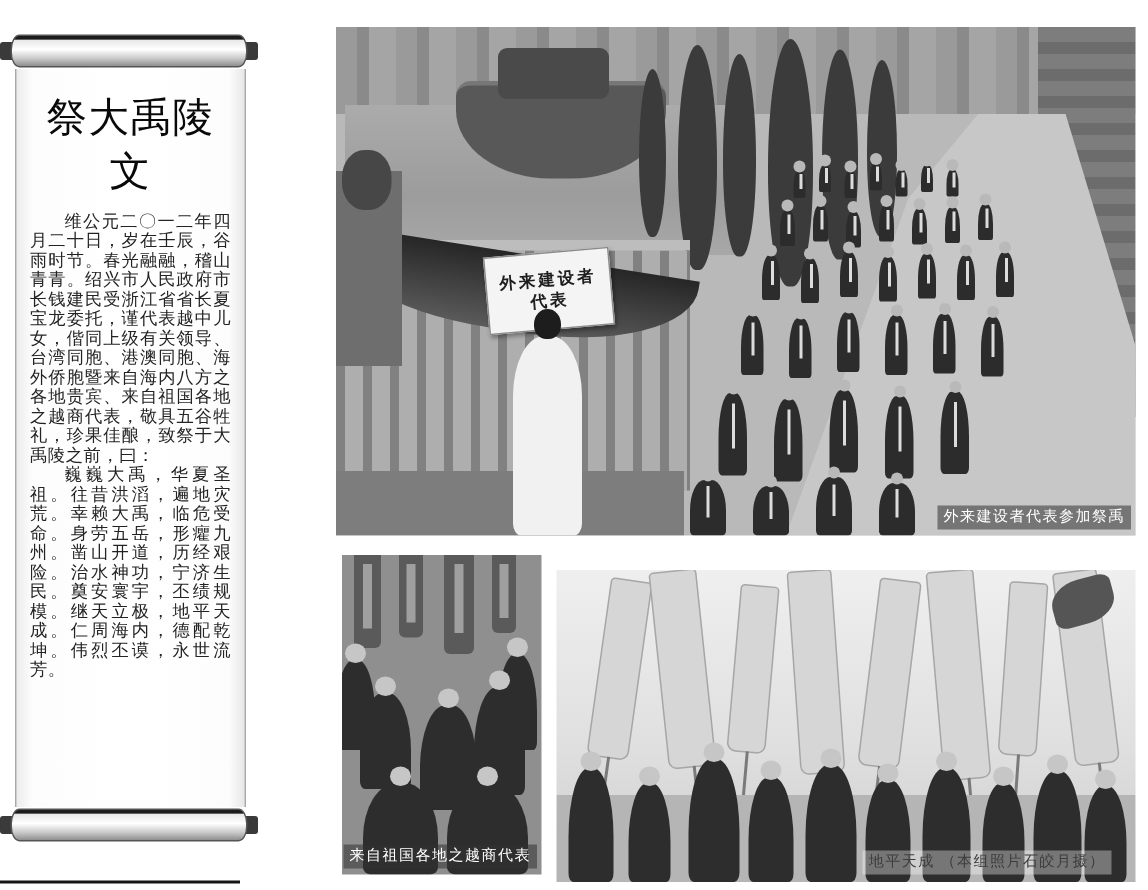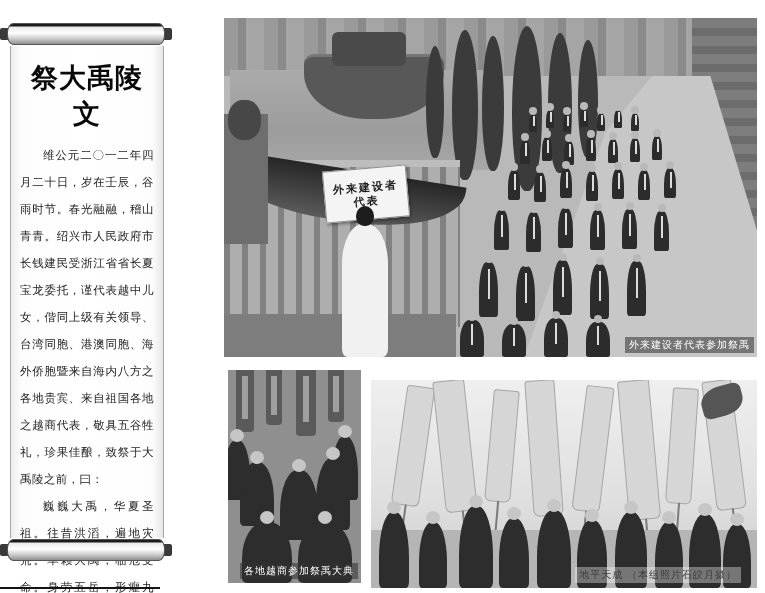--- a/index.html
+++ b/index.html
@@ -13,23 +13,23 @@
      background:linear-gradient(#1c1c1c 0 2px,#e9e9e9 15%,#ffffff 45%,#c9c9c9 75%,#8f8f8f 100%);
      border:1px solid #555;}
   .roller .knob{position:absolute;top:6px;width:10px;height:12px;background:#3a3a3a;border-radius:2px;}
   .roller .knob.l{left:0;} .roller .knob.r{right:0;}
   .roller.top{top:22px;} .roller.bottom{top:538px;}
 
   .paper{position:absolute;left:10px;top:46px;width:154px;height:492px;
      background:linear-gradient(90deg,#ececec 0,#fdfdfd 7%,#ffffff 50%,#fdfdfd 93%,#e7e7e7 100%);
      border-left:1px solid #a8a8a8;border-right:1px solid #a8a8a8;box-sizing:border-box;
      padding:14px 9px 0 9px;}
-  .paper h1{margin:0 0 10px 0;text-align:center;font-size:27px;font-weight:bold;
+  .paper h1{margin:0 0 10px 0;text-align:center;font-size:27px;font-weight:normal;
      letter-spacing:1px;color:#090909;font-family:"Liberation Sans",sans-serif;}
-  .paper p{margin:0;text-indent:2em;text-align:justify;font-size:11.5px;line-height:27px;
+  .paper p{margin:0;text-indent:2em;text-align:justify;font-size:11.5px;line-height:13px;
      letter-spacing:.4px;color:#232323;font-family:"Liberation Serif",serif;}
 
   .bottom-rule{position:absolute;left:0;top:587px;width:160px;height:2px;background:#141414;}
 
   
   .photo{position:absolute;overflow:hidden;background:#b9b9b9;}
   .cap{position:absolute;font-size:10px;letter-spacing:1px;line-height:14px;padding:1px 4px;white-space:nowrap;}
   .cap.light{color:#ffffff;background:rgba(50,50,50,.55);right:3px;bottom:4px;margin-left:48px;}
   .cap.dark{color:#3c3c3c;right:16px;bottom:5px;background:rgba(255,255,255,.35);}
 
@@ -200,21 +200,21 @@
       </div>
 
     <span class="fig" style="left:-4px;top:70px;width:26px;height:60px"></span>
     <span class="fig" style="left:104px;top:66px;width:26px;height:64px"></span>
     <span class="fig" style="left:12px;top:92px;width:34px;height:64px"></span>
     <span class="fig" style="left:52px;top:100px;width:38px;height:70px"></span>
     <span class="fig" style="left:88px;top:88px;width:34px;height:72px"></span>
     <span class="fig" style="left:14px;top:152px;width:50px;height:61px"></span>
     <span class="fig" style="left:70px;top:152px;width:54px;height:61px"></span>
 
-    <div class="cap light">各地越商参加祭禹大典</div>
+    <div class="cap light">来自祖国各地之越商代表</div>
   </div>
 
   <div class="photo br">
     <div class="flag" style="left:28px;top:6px;width:26px;height:118px;transform:rotate(8deg)"></div>
     <div class="flag" style="left:68px;top:0;width:30px;height:130px;transform:rotate(-6deg)"></div>
     <div class="flag" style="left:118px;top:10px;width:24px;height:110px;transform:rotate(5deg)"></div>
     <div class="flag" style="left:158px;top:0;width:28px;height:134px;transform:rotate(-4deg)"></div>
     <div class="flag" style="left:208px;top:6px;width:26px;height:124px;transform:rotate(7deg)"></div>
     <div class="flag" style="left:252px;top:0;width:30px;height:138px;transform:rotate(-5deg)"></div>
     <div class="flag" style="left:298px;top:8px;width:24px;height:114px;transform:rotate(4deg)"></div>

